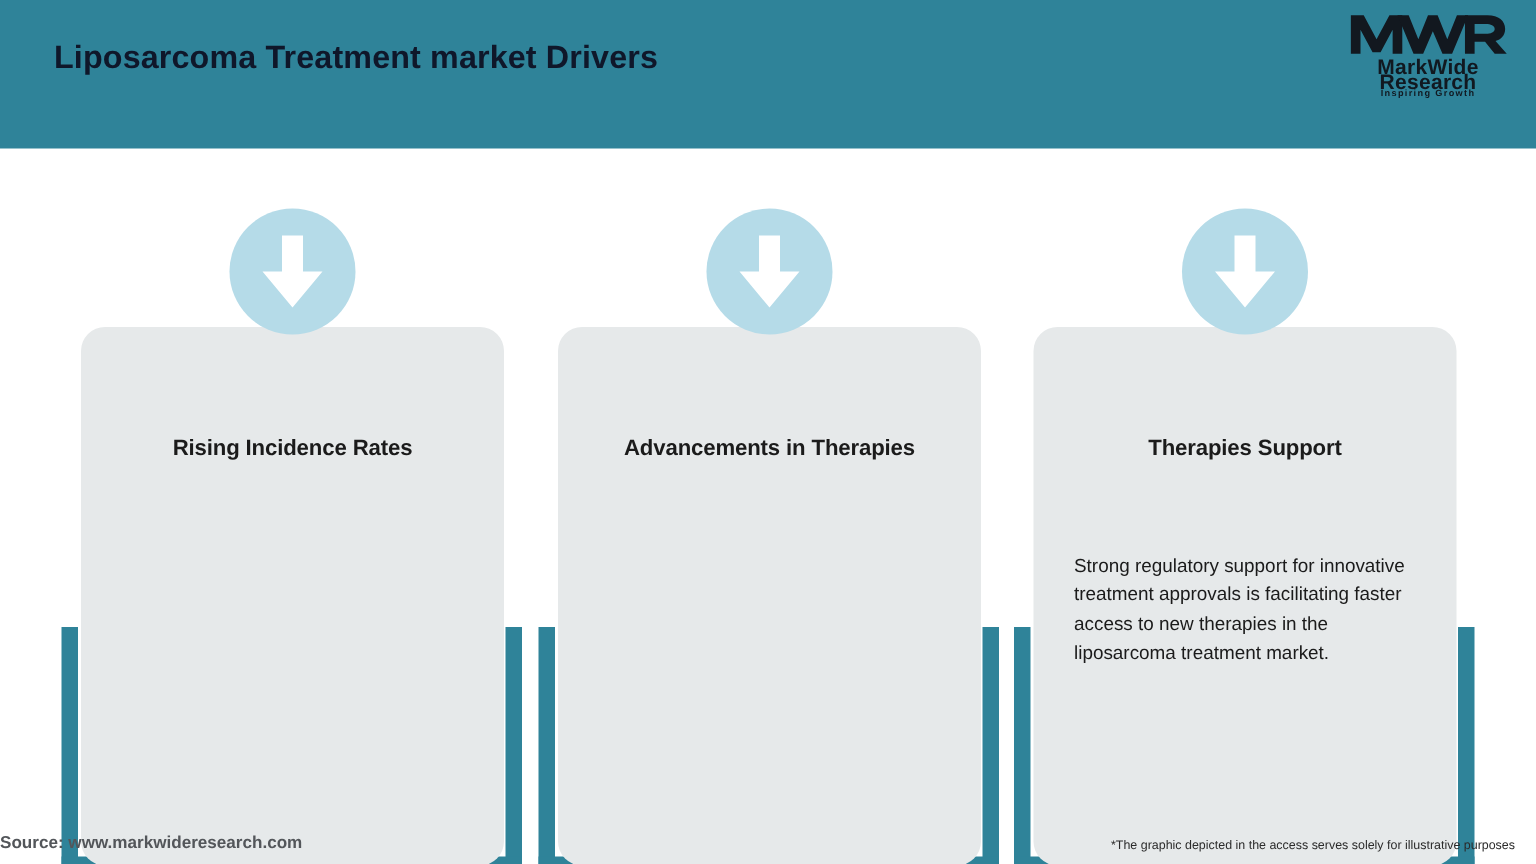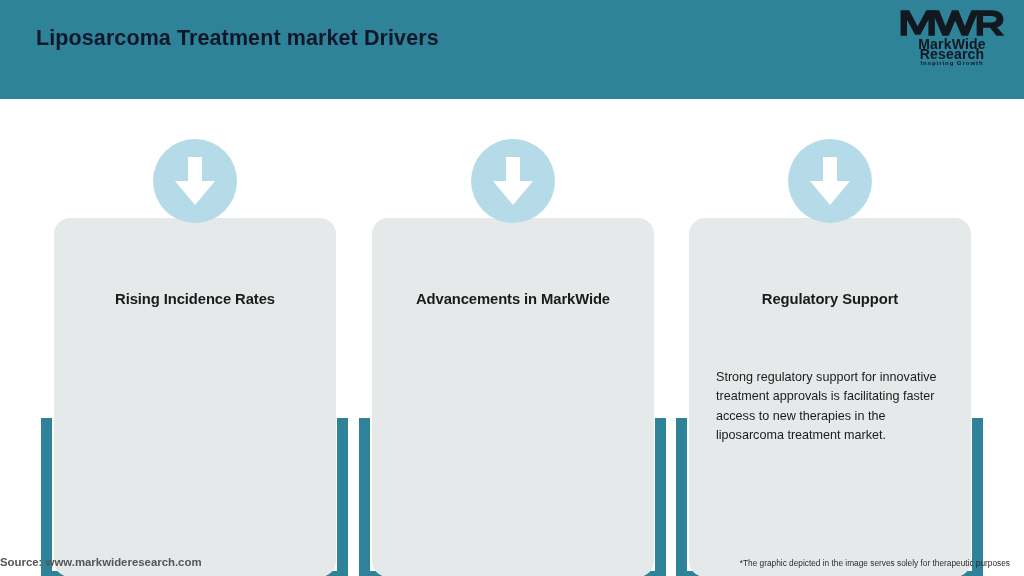--- a/index.html
+++ b/index.html
@@ -209,42 +209,42 @@
     </div>
   </div>
 
   <div class="card-wrap c1">
     <div class="bracket">
       <div class="bar-l"></div>
       <div class="bar-r"></div>
       <div class="bar-b"></div>
     </div>
     <div class="card">
-      <div class="card-title">Advancements in MarkWide</div>
+      <div class="card-title">Advancements in Therapies</div>
     </div>
     <div class="badge">
       <svg width="46" height="52" viewBox="0 0 46 52">
         <path d="M16 2 L30 2 L30 26 L43 26 L23 50 L3 26 L16 26 Z" fill="#ffffff"></path>
       </svg>
     </div>
   </div>
 
   <div class="card-wrap c2">
     <div class="bracket">
       <div class="bar-l"></div>
       <div class="bar-r"></div>
       <div class="bar-b"></div>
     </div>
     <div class="card">
-      <div class="card-title">Regulatory Support</div>
+      <div class="card-title">Therapies Support</div>
       <div class="card-body">Strong regulatory support for innovative treatment approvals is facilitating faster access to new therapies in the liposarcoma treatment market.</div>
     </div>
     <div class="badge">
       <svg width="46" height="52" viewBox="0 0 46 52">
         <path d="M16 2 L30 2 L30 26 L43 26 L23 50 L3 26 L16 26 Z" fill="#ffffff"></path>
       </svg>
     </div>
   </div>
 
 </div>
 
 <div class="footer-source">Source: www.markwideresearch.com</div>
-<div class="footer-note">*The graphic depicted in the image serves solely for therapeutic purposes</div>
+<div class="footer-note">*The graphic depicted in the access serves solely for illustrative purposes</div>
 
 </body></html>

